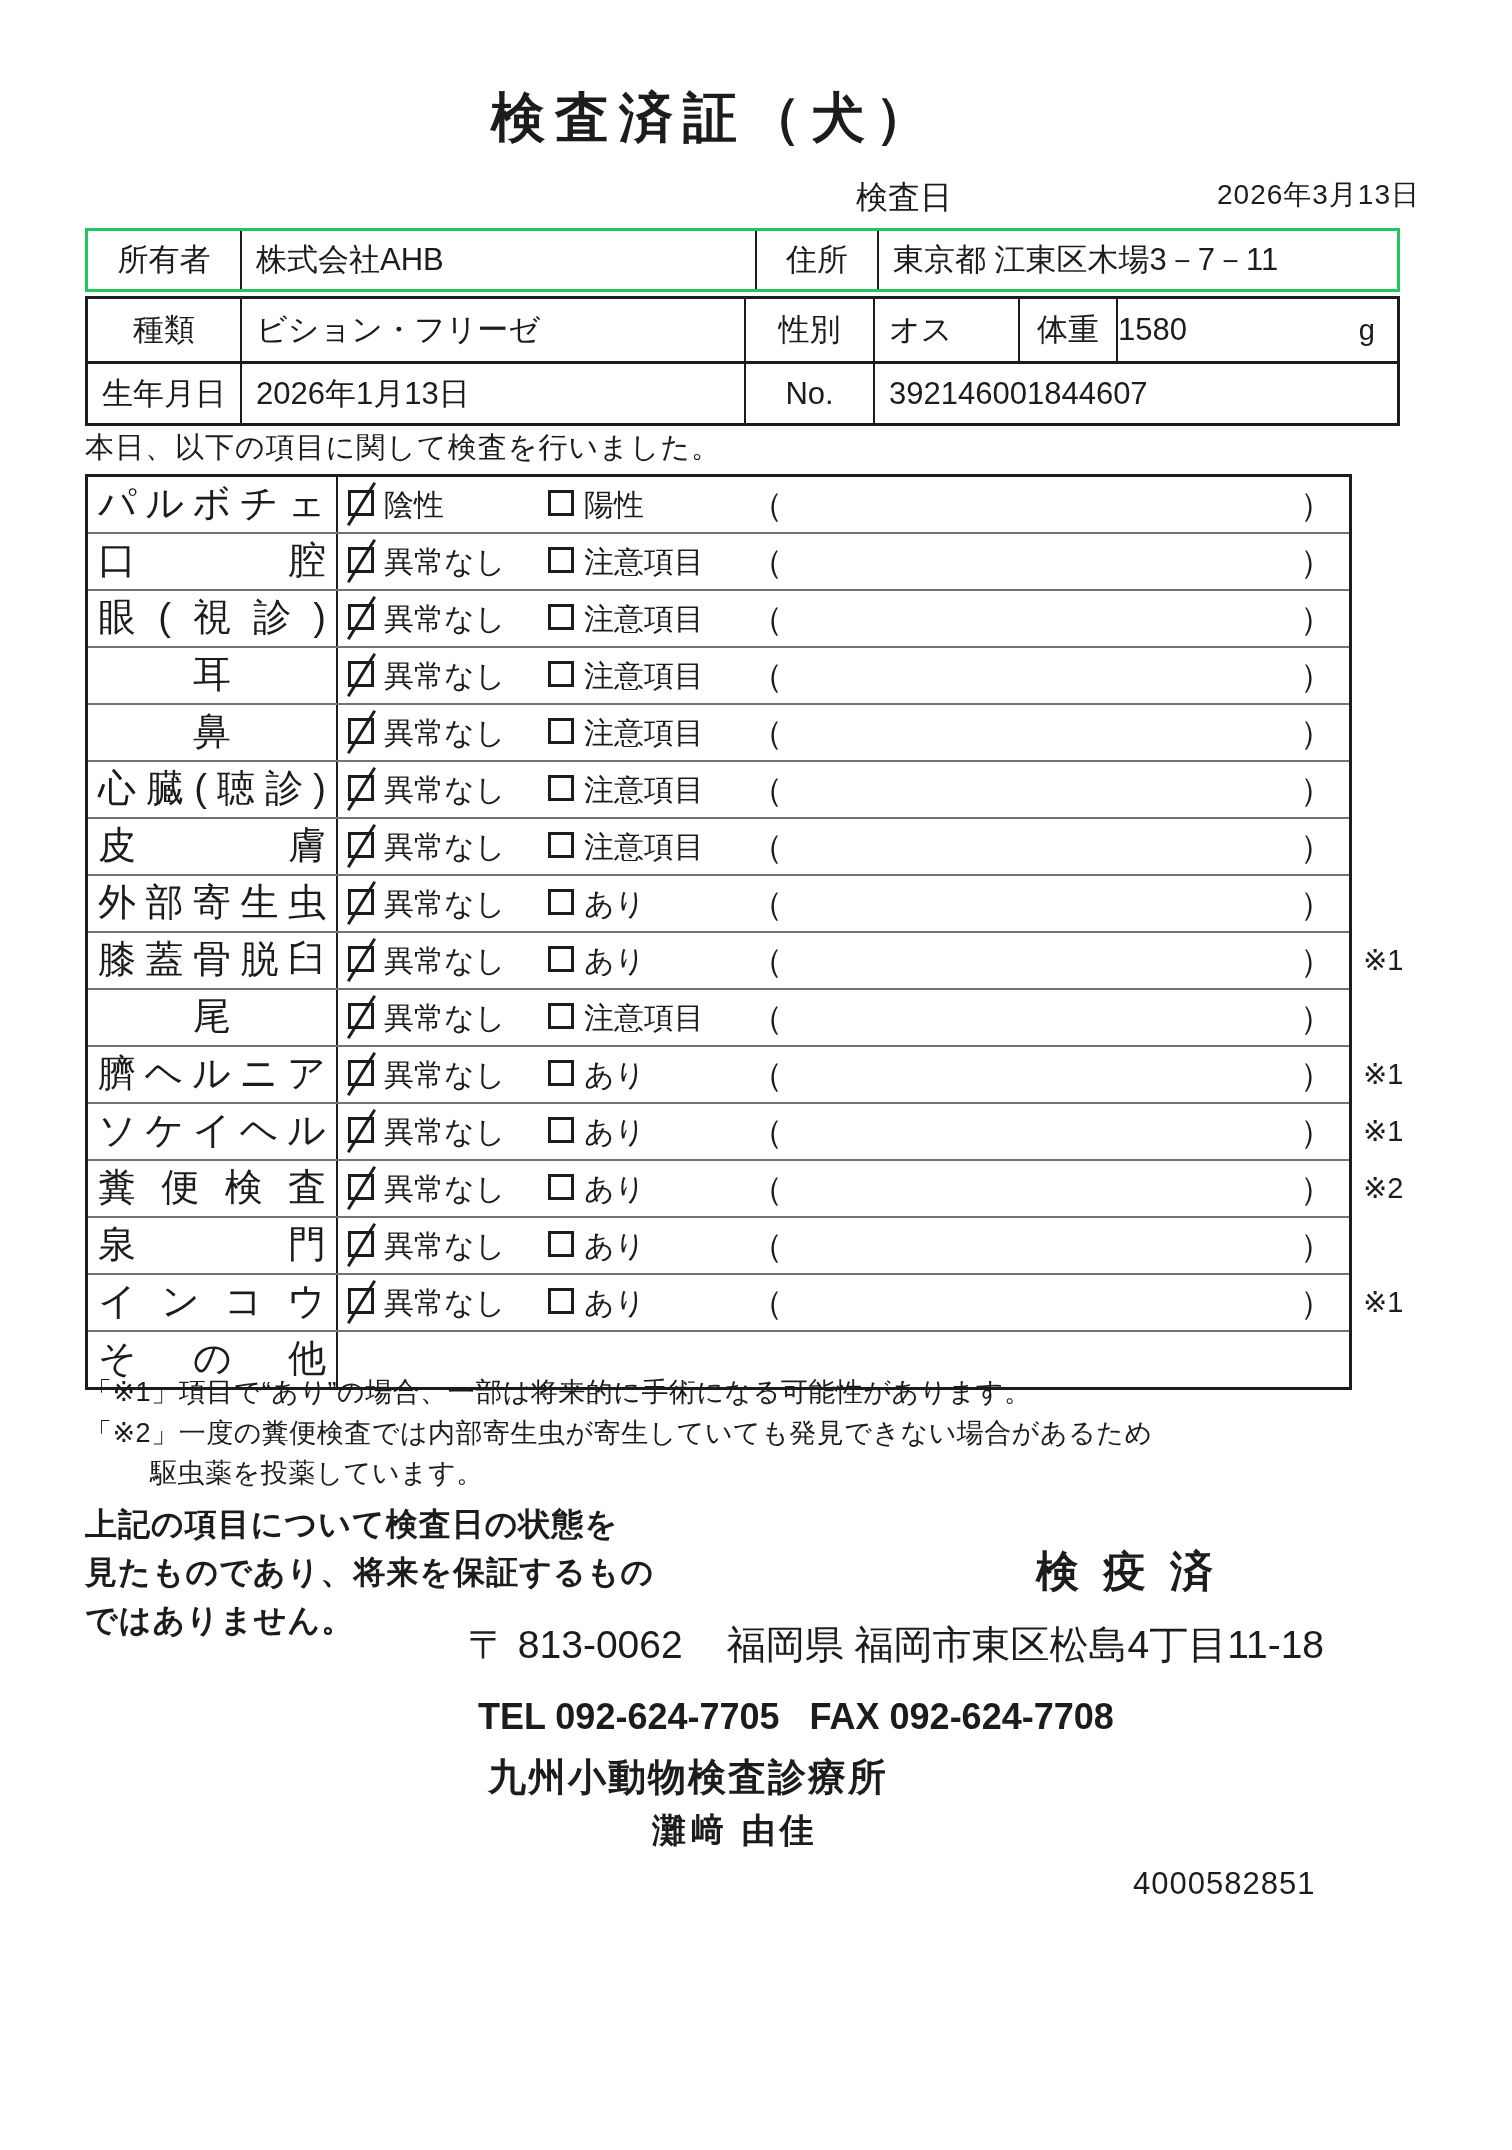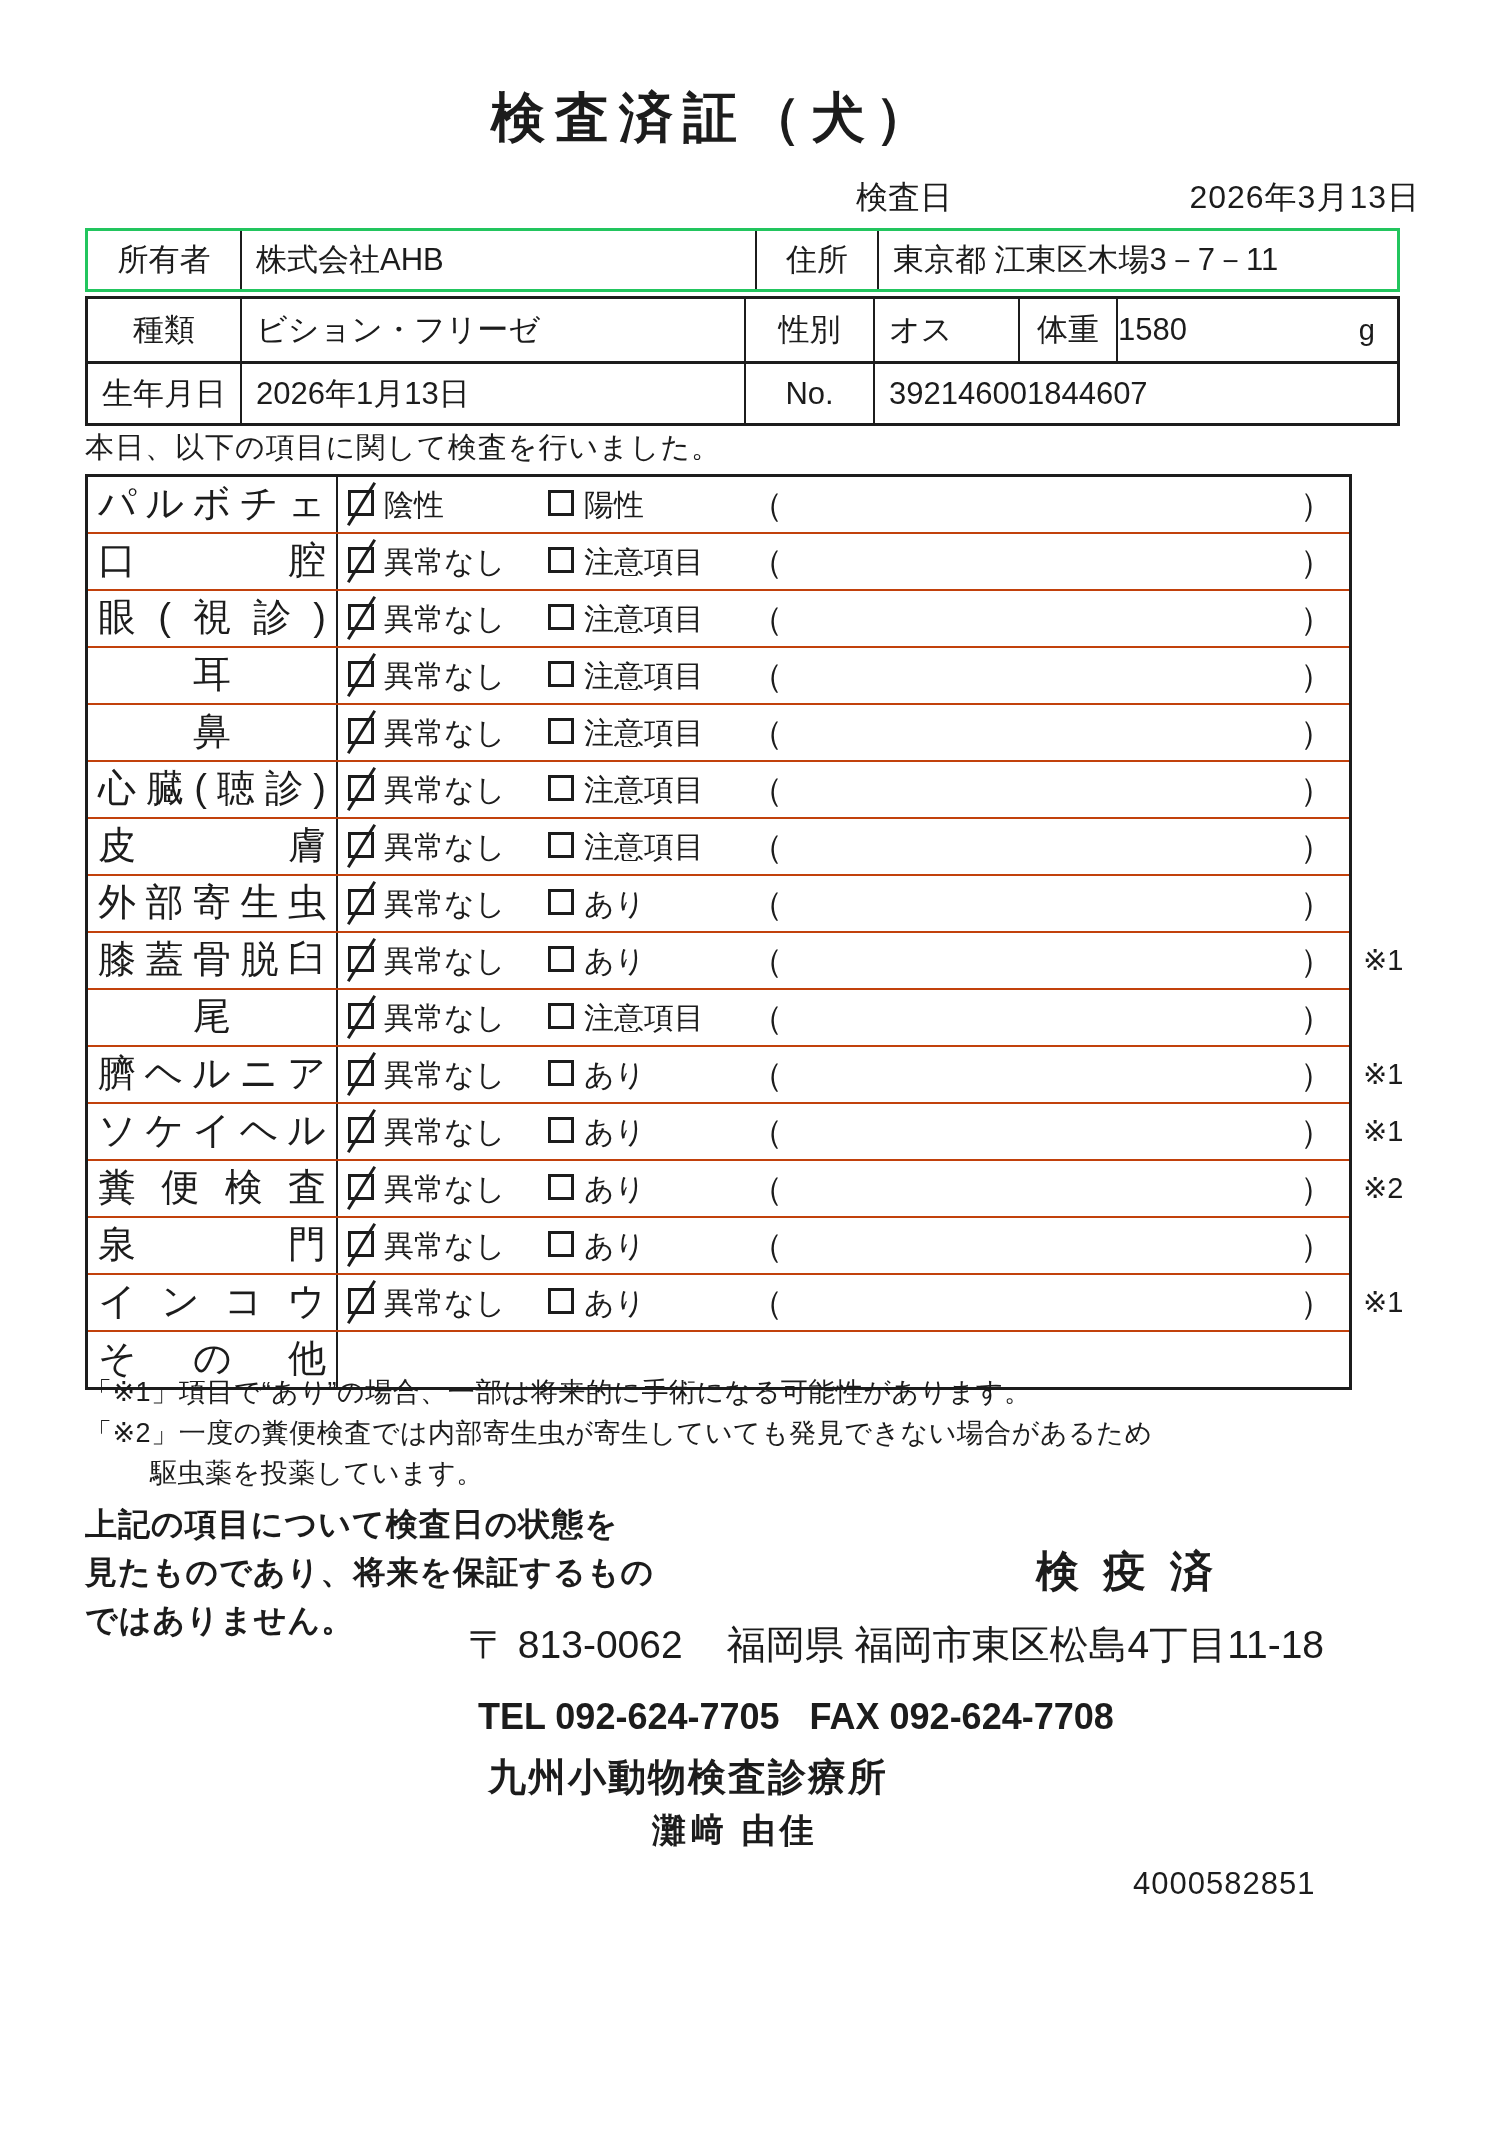--- a/index.html
+++ b/index.html
@@ -11,21 +11,21 @@
 
   
   .title {
     position:absolute; left:0; top:82px; width:1430px;
     text-align:center; font-size:54px; font-weight:bold; letter-spacing:10px;
     white-space:nowrap;
   }
 
   
   .insp-date-label { position:absolute; left:856px; top:176px; font-size:32px; }
-  .insp-date-value { position:absolute; right:92px; top:176px; font-size:32px; letter-spacing:1px; }
+  .insp-date-value { position:absolute; right:92px; top:176px; font-size:28px; letter-spacing:1px; }
 
   
   .cell {
     border-left:2px solid #1c1c1c; box-sizing:border-box;
     display:flex; align-items:center; font-size:31px; overflow:hidden; white-space:nowrap;
   }
   .cell.first { border-left:none; }
   .cell.label { justify-content:center; }
   .cell.value { padding-left:14px; }
 
@@ -45,21 +45,21 @@
   .weight-value .unit { font-size:29px; }
   .span3 { grid-column:span 3; }
 
   .intro { position:absolute; left:85px; top:428px; font-size:29px; letter-spacing:1px; }
 
   
   .table-c {
     position:absolute; left:85px; top:474px; width:1267px;
     border:3px solid #1c1c1c; box-sizing:border-box; background:#fff;
   }
-  .c-row { position:relative; height:55px; border-top:2px solid #c2410c; display:grid; grid-template-columns:250px 1fr; }
+  .c-row { position:relative; height:55px; border-top:2px solid #737373; display:grid; grid-template-columns:250px 1fr; }
   .c-row:first-child { border-top:none; }
   .c-item {
     border-right:2px solid #1c1c1c; box-sizing:border-box;
     padding:0 10px; font-size:38px; line-height:52px;
     text-align:justify; text-align-last:justify; overflow:hidden;
   }
   .c-item.center { text-align:center; text-align-last:center; }
   .c-body { position:relative; }
   .cb {
     position:absolute; top:13px; width:26px; height:26px;

